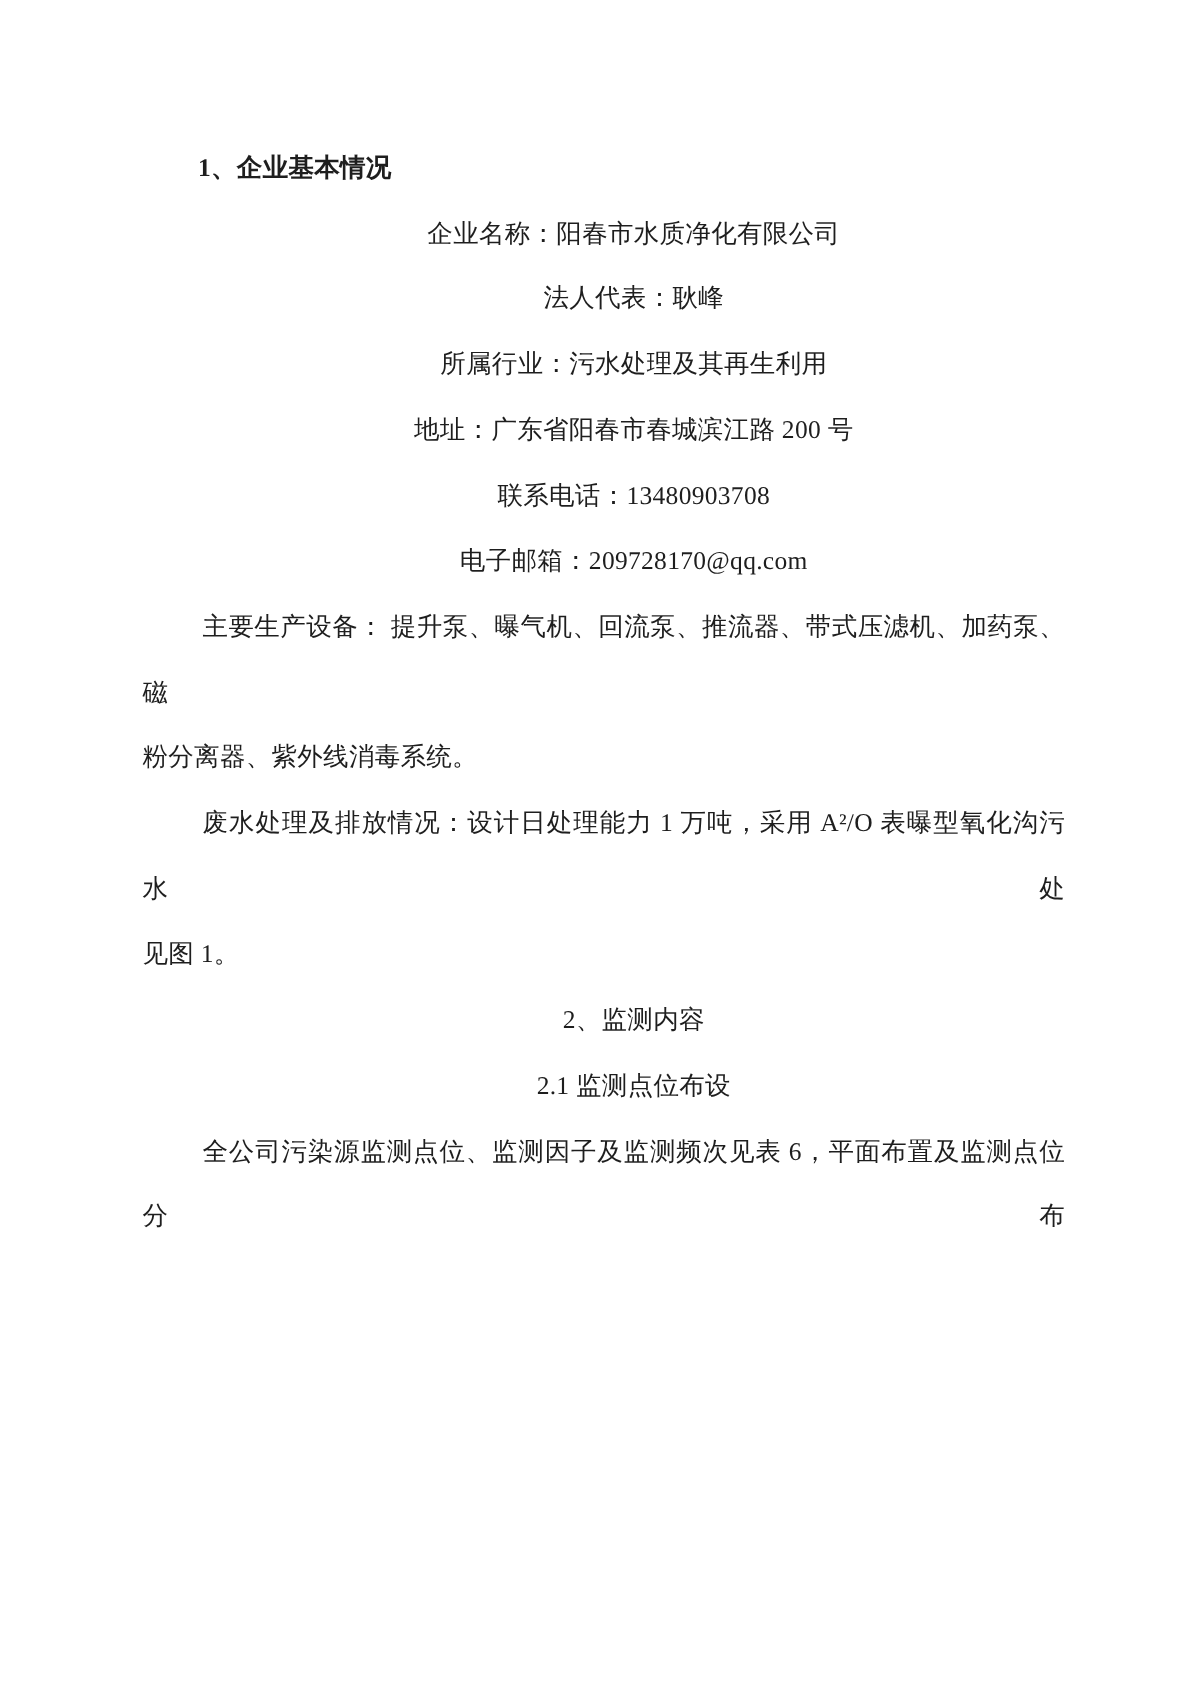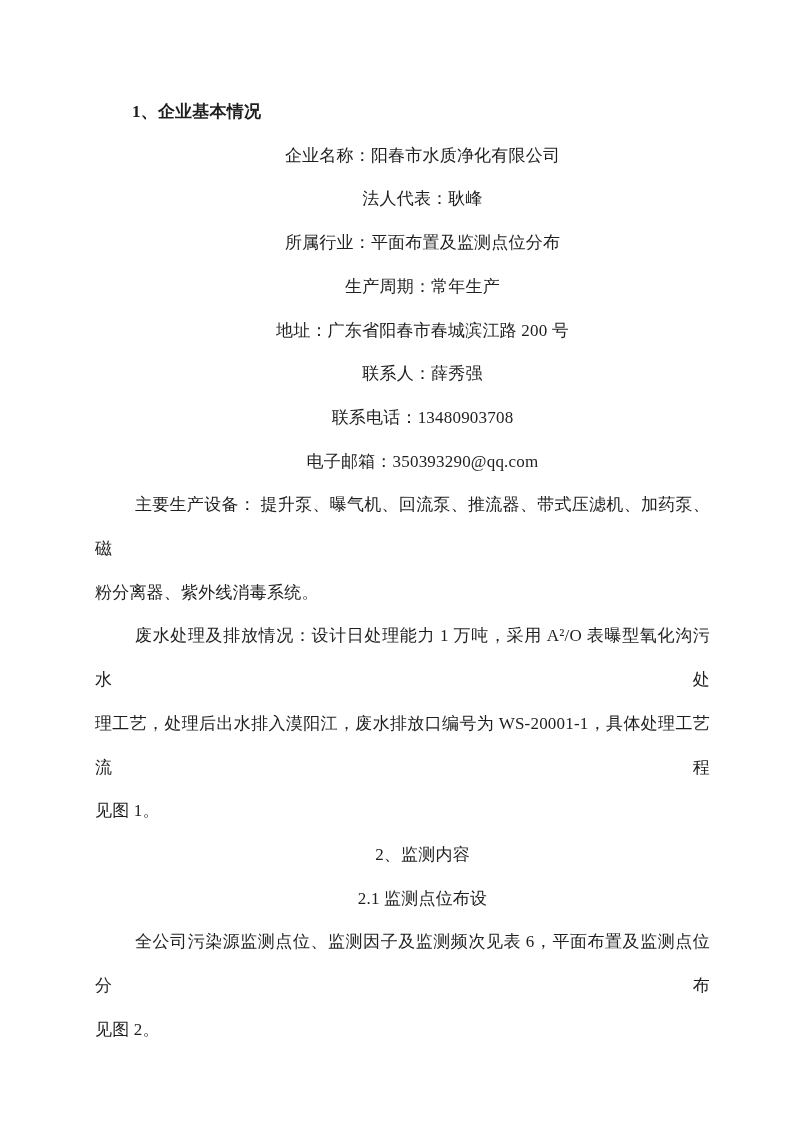--- a/index.html
+++ b/index.html
@@ -29,29 +29,25 @@
   .fill { text-align: justify; text-align-last: justify; }
 </style>
 </head>
 <body>
 
 <div class="page">
   <div class="doc">
     <div class="line h">1、企业基本情况</div>
     <div class="line indent">企业名称：阳春市水质净化有限公司</div>
     <div class="line indent">法人代表：耿峰</div>
-    <div class="line indent">所属行业：平面布置及监测点位分布</div>
-    <div class="line indent">生产周期：常年生产</div>
+    <div class="line indent">所属行业：污水处理及其再生利用</div>
     <div class="line indent">地址：广东省阳春市春城滨江路 200 号</div>
-    <div class="line indent">联系人：薛秀强</div>
     <div class="line indent">联系电话：13480903708</div>
-    <div class="line indent">电子邮箱：350393290@qq.com</div>
+    <div class="line indent">电子邮箱：209728170@qq.com</div>
     <div class="line indent fill">主要生产设备： 提升泵、曝气机、回流泵、推流器、带式压滤机、加药泵、磁</div>
     <div class="line">粉分离器、紫外线消毒系统。</div>
     <div class="line indent fill">废水处理及排放情况：设计日处理能力 1 万吨，采用 A²/O 表曝型氧化沟污水处</div>
-    <div class="line fill">理工艺，处理后出水排入漠阳江，废水排放口编号为 WS-20001-1，具体处理工艺流程</div>
     <div class="line">见图 1。</div>
     <div class="line indent">2、监测内容</div>
     <div class="line indent">2.1 监测点位布设</div>
     <div class="line indent fill">全公司污染源监测点位、监测因子及监测频次见表 6，平面布置及监测点位分布</div>
-    <div class="line">见图 2。</div>
   </div>
 </div>
 
 </body></html>

